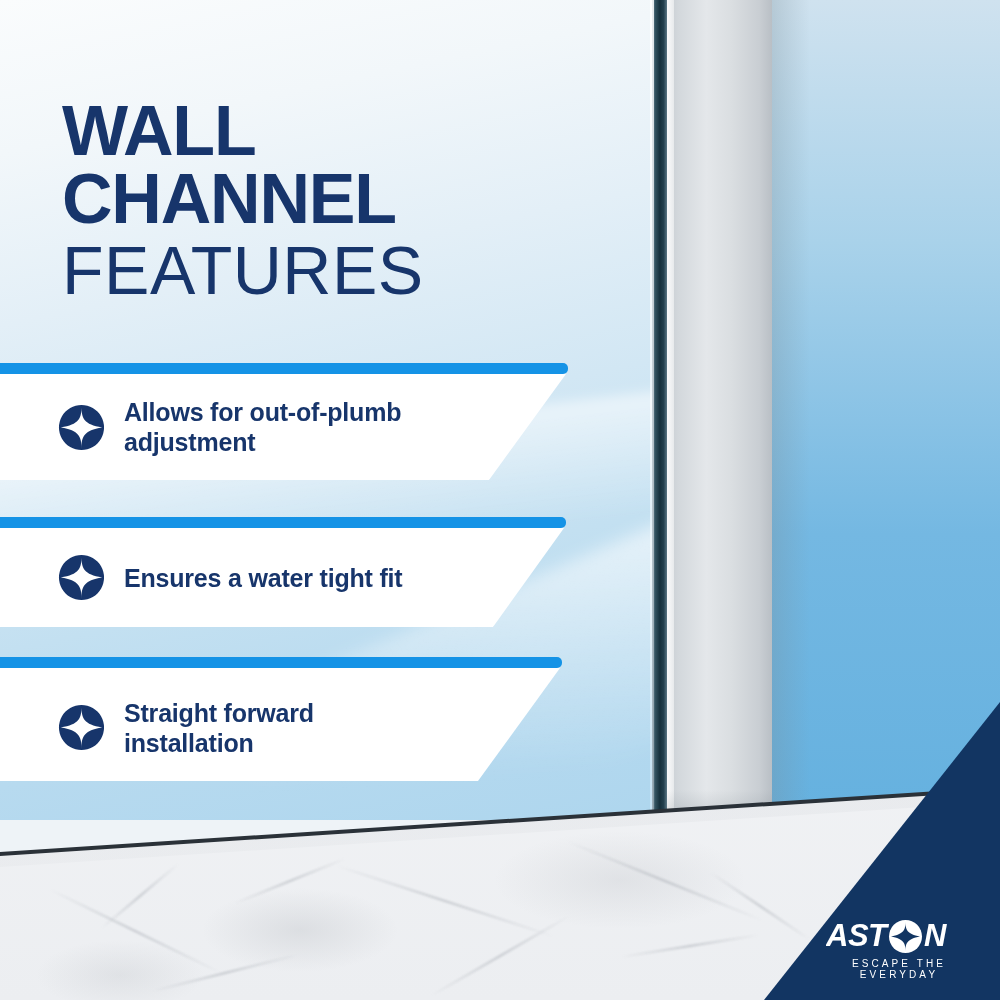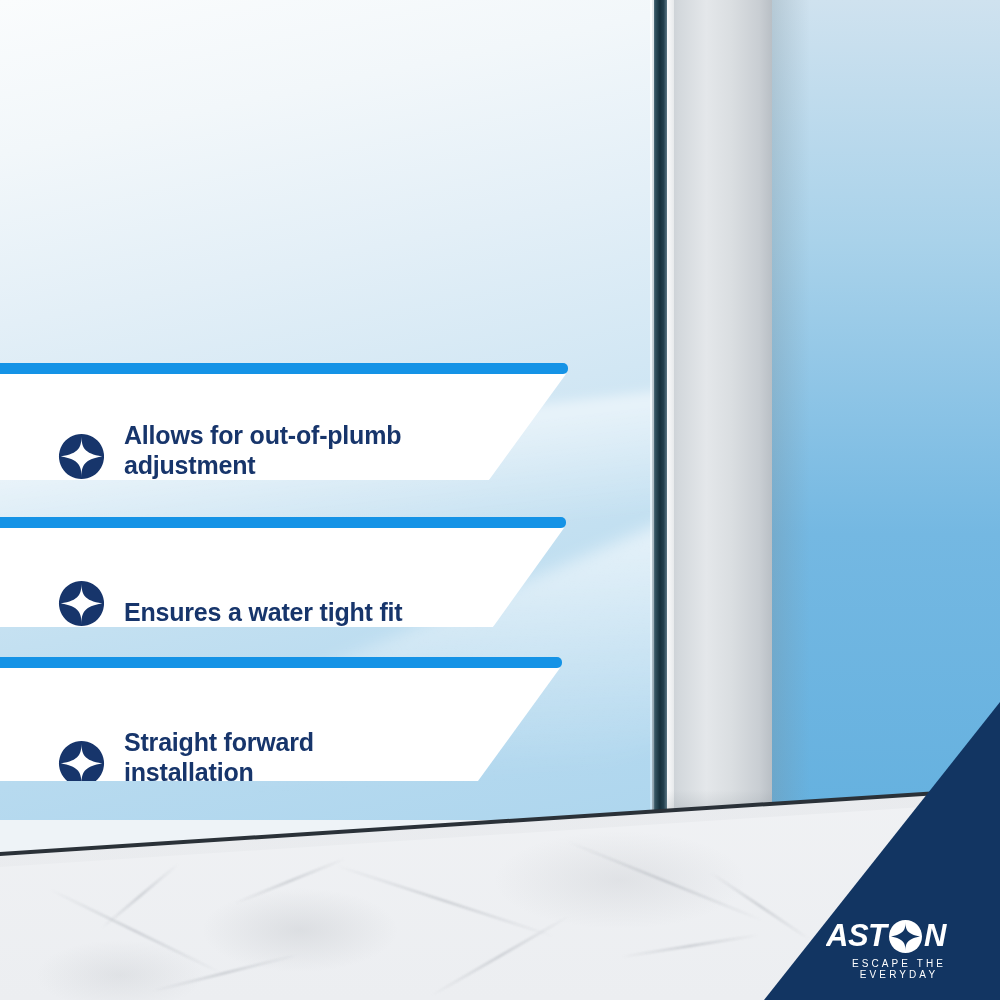--- a/index.html
+++ b/index.html
@@ -167,21 +167,21 @@
     position:absolute;
     left:0;
     background:#ffffff;
     box-shadow:0 5px 14px rgba(60,90,120,.13);
   }
   .card-inner {
     position:absolute;
     left:58px; top:0;
     height:100%;
     display:flex;
-    align-items:flex-end;
+    align-items:center;
     gap:19px;
   }
   .bullet-icon { flex:0 0 auto; display:block; }
   .card-text {
     color:#17356b;
     font-size:25px;
     font-weight:700;
     line-height:1.2;
     letter-spacing:-.2px;
     white-space:pre-line;
@@ -241,20 +241,25 @@
       <div class="vein" style="left:560px; top:880px; width:210px; transform:rotate(22deg);"></div>
       <div class="vein" style="left:620px; top:945px; width:140px; transform:rotate(-9deg);"></div>
       <div class="vein" style="left:230px; top:880px; width:120px; transform:rotate(-22deg);"></div>
       <div class="vein" style="left:700px; top:905px; width:120px; transform:rotate(34deg);"></div>
       <div class="vein" style="left:90px;  top:895px; width:100px; transform:rotate(-40deg);"></div>
     </div>
     <div class="floor-joint"></div>
     <div class="floor-joint-soft"></div>
   </div>
 
+  <div class="headline">
+    <span class="bold">WALL</span>
+    <span class="bold">CHANNEL</span>
+    <span class="light">FEATURES</span>
+  </div>
 
   <div class="card" style="top:363px;">
     <div class="card-bar" style="width:568px;"></div>
     <div class="card-body" style="top:11px; width:575px; height:106px;
                 clip-path:polygon(0 0, 566px 0, 489px 106px, 0 106px);">
       <div class="card-inner">
         <svg class="bullet-icon" width="47" height="47" viewBox="0 0 100 100">
           <path fill="#17356b" fill-rule="evenodd" d="M50 2 A48 48 0 1 1 49.99 2 Z
                    M50 6 C50 30 55 44 94 50 C55 56 50 70 50 94 C50 70 45 56 6 50 C45 44 50 30 50 6 Z"></path>
         </svg>

